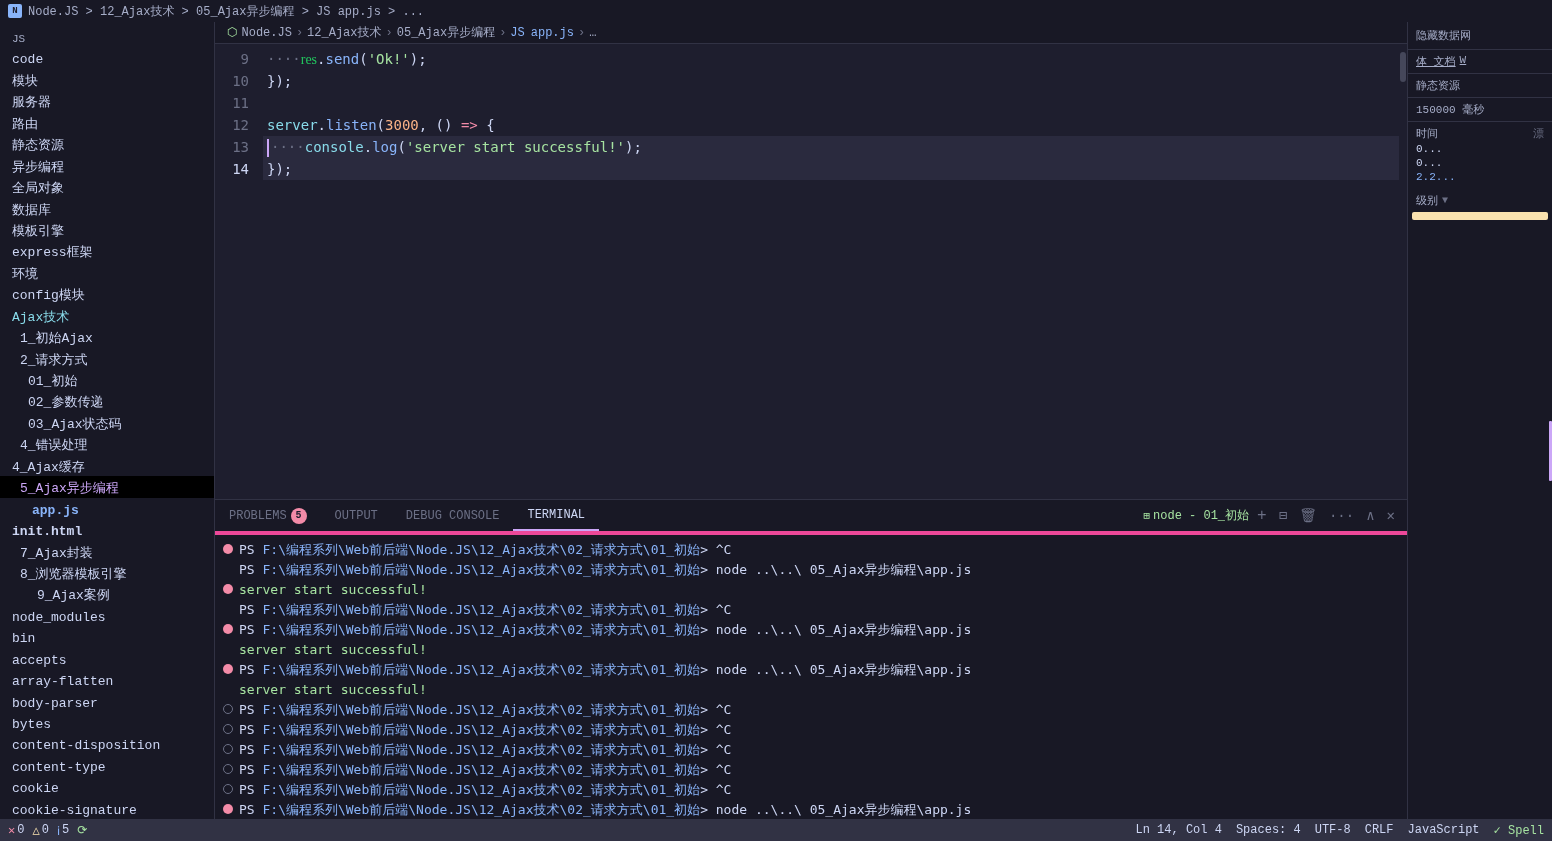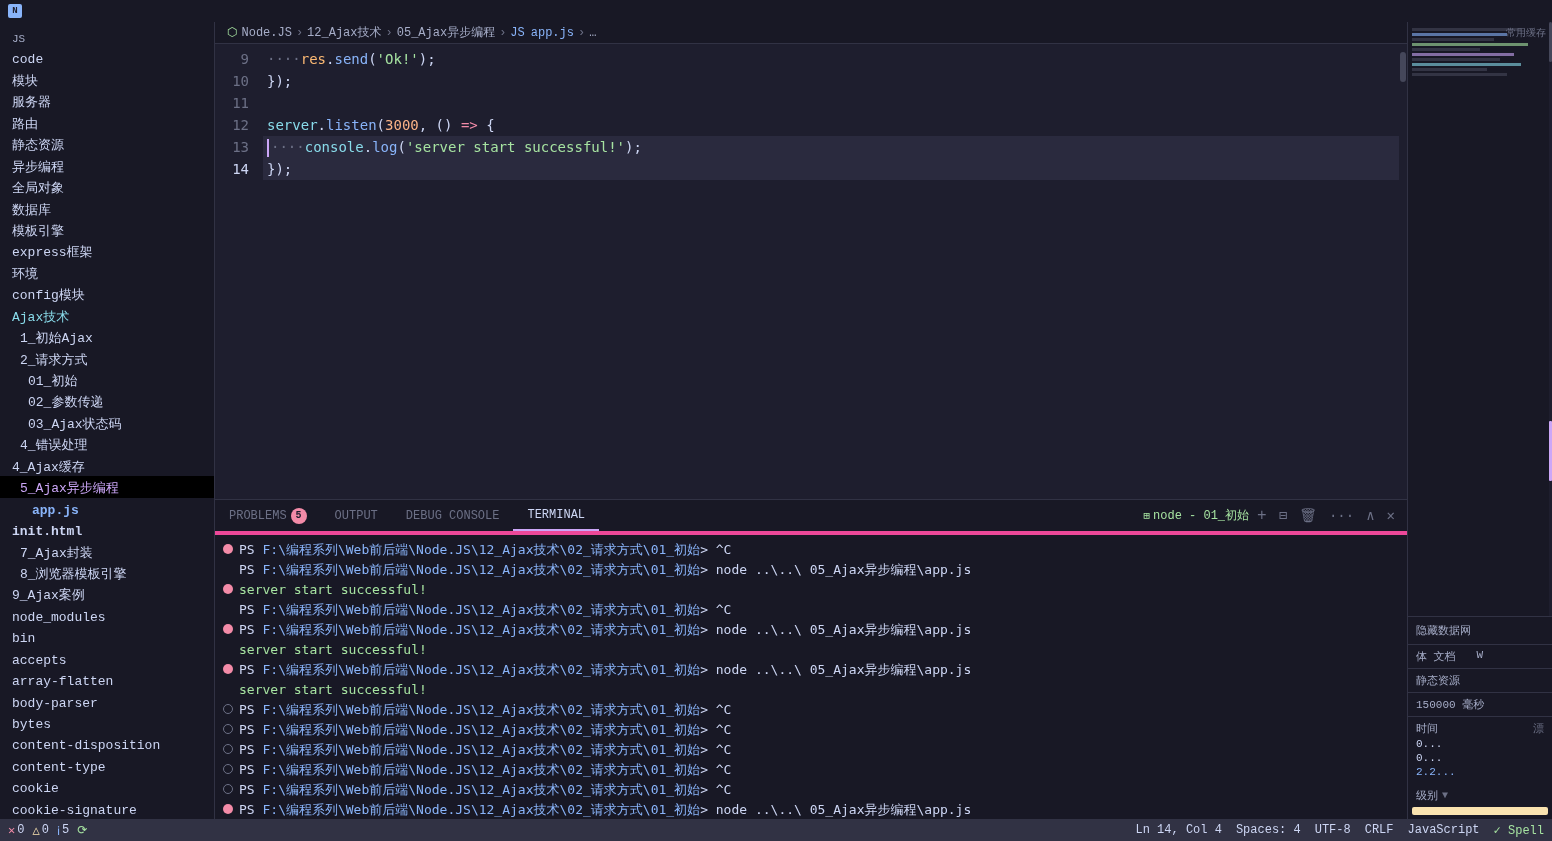--- a/index.html
+++ b/index.html
@@ -81,20 +81,21 @@
     .breadcrumb-sep { margin: 0 4px; color: #6c7086; }
     @keyframes blink { 0%,100%{opacity:1} 50%{opacity:0} }
   </style>
 </head>
 <body>
 
 <div style="display:flex; flex-direction:column; height:841px; width:1552px; overflow:hidden; background:#1e1e2e;">
 
   <div class="title-bar">
     <span class="title-bar-icon">N</span>
+    <span>Node.JS &gt; 12_Ajax技术 &gt; 05_Ajax异步编程 &gt; JS  app.js &gt; ...</span>
   </div>
 
   <div style="display:flex; flex:1; overflow:hidden;">
 
     <div class="sidebar" style="width:215px; background:#181825; overflow-y:auto; border-right:1px solid #313244; flex-shrink:0;">
       <div class="sidebar-item" style="color:#a6adc8; font-size:11px; text-transform:uppercase; padding-top:6px;">JS</div>
       <div class="sidebar-item">code</div>
       <div class="sidebar-item">模块</div>
       <div class="sidebar-item">服务器</div>
       <div class="sidebar-item">路由</div>
@@ -112,21 +113,21 @@
       <div class="sidebar-item" style="padding-left:28px;">01_初始</div>
       <div class="sidebar-item" style="padding-left:28px;">02_参数传递</div>
       <div class="sidebar-item" style="padding-left:28px;">03_Ajax状态码</div>
       <div class="sidebar-item" style="padding-left:20px;">4_错误处理</div>
       <div class="sidebar-item" style="padding-left:12px;">4_Ajax缓存</div>
       <div class="sidebar-item active" style="padding-left:20px; color:#cba6f7;">5_Ajax异步编程</div>
       <div class="sidebar-item" style="padding-left:32px; color:#89b4fa; font-weight:bold;">app.js</div>
       <div class="sidebar-item" style="font-weight:bold;">init.html</div>
       <div class="sidebar-item" style="padding-left:20px;">7_Ajax封装</div>
       <div class="sidebar-item" style="padding-left:20px;">8_浏览器模板引擎</div>
-      <div class="sidebar-item" style="padding-left:12px;">9_Ajax案例</div>
+      <div class="sidebar-item" style="padding-left:37px;">9_Ajax案例</div>
       <div class="sidebar-item">node_modules</div>
       <div class="sidebar-item">bin</div>
       <div class="sidebar-item">accepts</div>
       <div class="sidebar-item">array-flatten</div>
       <div class="sidebar-item">body-parser</div>
       <div class="sidebar-item">bytes</div>
       <div class="sidebar-item">content-disposition</div>
       <div class="sidebar-item">content-type</div>
       <div class="sidebar-item">cookie</div>
       <div class="sidebar-item">cookie-signature</div>
@@ -155,21 +156,21 @@
           <div style="height:22px; line-height:22px;">9</div>
           <div style="height:22px; line-height:22px;">10</div>
           <div style="height:22px; line-height:22px;">11</div>
           <div style="height:22px; line-height:22px;">12</div>
           <div style="height:22px; line-height:22px;">13</div>
           <div style="height:22px; line-height:22px; color:#cdd6f4;">14</div>
         </div>
 
         <div style="flex:1; padding-top:4px; overflow:auto; font-family:Consolas,monospace; font-size:14px; line-height:22px;">
 
-          <div style="height:22px; line-height:22px; white-space:pre; padding-left:4px;"><span style="color:#6c7086;">····</span><span style="color:#fdba74;">res</span><span style="color:#cdd6f4;">.</span><span style="color:#89b4fa;">send</span><span style="color:#cdd6f4;">(</span><span style="color:#a6e3a1;">'Ok!'</span><span style="color:#cdd6f4;">);</span></div>
+          <div style="height:22px; line-height:22px; white-space:pre; padding-left:4px;"><span style="color:#6c7086;">····</span><span style="color:#22c55e;font-family:Liberation Serif, serif;">res</span><span style="color:#cdd6f4;">.</span><span style="color:#89b4fa;">send</span><span style="color:#cdd6f4;">(</span><span style="color:#a6e3a1;">'Ok!'</span><span style="color:#cdd6f4;">);</span></div>
 
           <div style="height:22px; line-height:22px; white-space:pre; padding-left:4px;"><span style="color:#cdd6f4;">});</span></div>
 
           <div style="height:22px; line-height:22px;"></div>
 
           <div style="height:22px; line-height:22px; white-space:pre; padding-left:4px;"><span style="color:#89dceb;">server</span><span style="color:#cdd6f4;">.</span><span style="color:#89b4fa;">listen</span><span style="color:#cdd6f4;">(</span><span style="color:#fab387;">3000</span><span style="color:#cdd6f4;">, </span><span style="color:#cdd6f4;">()</span><span style="color:#f38ba8;"> =&gt; </span><span style="color:#cdd6f4;">{</span></div>
 
           <div style="height:22px; line-height:22px; white-space:pre; padding-left:4px; background:#2a2a3e;"><span style="display:inline-block; width:2px; height:18px; background:#cba6f7; vertical-align:middle; margin-right:2px;"></span><span style="color:#6c7086;">····</span><span style="color:#89dceb;">console</span><span style="color:#cdd6f4;">.</span><span style="color:#89b4fa;">log</span><span style="color:#cdd6f4;">(</span><span style="color:#a6e3a1;">'server start successful!'</span><span style="color:#cdd6f4;">);</span></div>
 
           <div style="height:22px; line-height:22px; white-space:pre; padding-left:4px; background:#2a2a3e;"><span style="color:#cdd6f4;">});</span></div>
@@ -274,49 +275,25 @@
             <span style="width:10px; height:10px; border-radius:50%; background:#f38ba8; margin-right:6px; margin-top:4px; flex-shrink:0; display:inline-block;"></span>
             <span style="color:#cdd6f4;">PS <span style="color:#89b4fa;">F:\编程系列\Web前后端\Node.JS\12_Ajax技术\02_请求方式\01_初始</span><span style="color:#cdd6f4;">&gt; node ..\..\ 05_Ajax异步编程\app.js</span></span>
           </div>
 
         </div>
       </div>
     </div>
 
     <div style="width:145px; background:#181825; border-left:1px solid #313244; display:flex; flex-direction:column; flex-shrink:0; overflow:hidden;">
 
-      <div style="flex:1; overflow:hidden; border-bottom:1px solid #313244; position:relative;">
-
-        <div style="padding:4px; height:100%; overflow:hidden; position:relative;">
-
-          <div style="height:100%; overflow:hidden; opacity:0.6;">
-            <div style="height:3px; background:#45475a; margin:2px 0; width:80%;"></div>
-            <div style="height:3px; background:#89b4fa; margin:2px 0; width:70%;"></div>
-            <div style="height:3px; background:#45475a; margin:2px 0; width:60%;"></div>
-            <div style="height:3px; background:#a6e3a1; margin:2px 0; width:85%;"></div>
-            <div style="height:3px; background:#45475a; margin:2px 0; width:50%;"></div>
-            <div style="height:3px; background:#cba6f7; margin:2px 0; width:75%;"></div>
-            <div style="height:3px; background:#45475a; margin:2px 0; width:65%;"></div>
-            <div style="height:3px; background:#89dceb; margin:2px 0; width:80%;"></div>
-            <div style="height:3px; background:#45475a; margin:2px 0; width:55%;"></div>
-            <div style="height:3px; background:#45475a; margin:2px 0; width:70%;"></div>
-          </div>
-
-          <div style="position:absolute; right:0; top:0; width:3px; height:100%; background:#1e1e2e;">
-            <div style="width:3px; height:40px; background:#45475a; border-radius:2px;"></div>
-          </div>
-
-          <div style="position:absolute; top:4px; right:6px; font-size:10px; color:#6c7086; text-align:right;">常用缓存</div>
-        </div>
-      </div>
 
       <div style="padding:6px 8px; font-size:11px; border-bottom:1px solid #313244; color:#a6adc8;">
         <div>隐藏数据网</div>
       </div>
-      <div style="padding:4px 8px; font-size:11px; border-bottom:1px solid #313244; display:flex; gap:21px; color:#a6adc8;">
+      <div style="padding:4px 8px; font-size:11px; border-bottom:1px solid #313244; display:flex; gap:4px; color:#a6adc8;text-decoration:underline;">
         <span>体  文档</span>
         <span>W</span>
       </div>
       <div style="padding:4px 8px; font-size:11px; border-bottom:1px solid #313244; color:#a6adc8;">
         <span>静态资源</span>
       </div>
       <div style="padding:4px 8px; font-size:11px; border-bottom:1px solid #313244; color:#a6adc8;">
         <span>150000 毫秒</span>
       </div>
 

